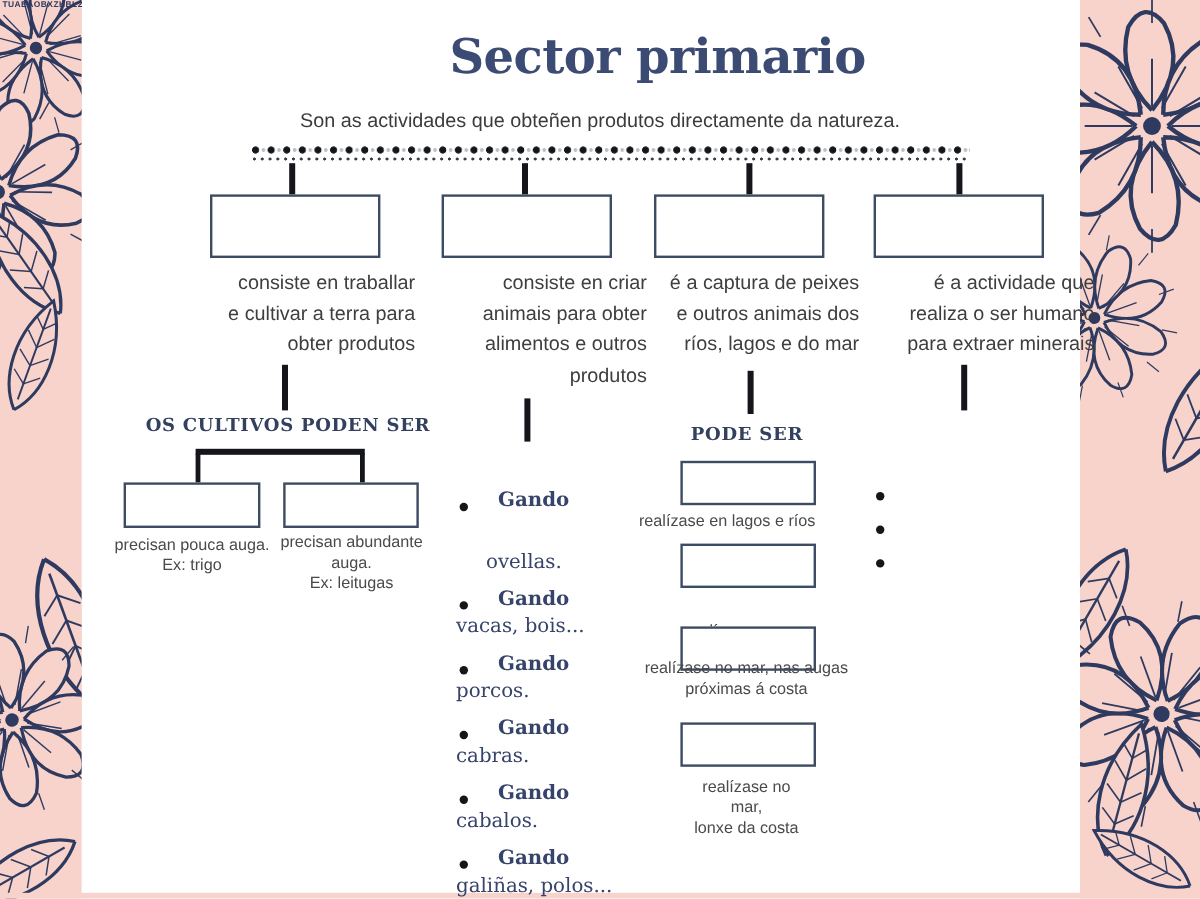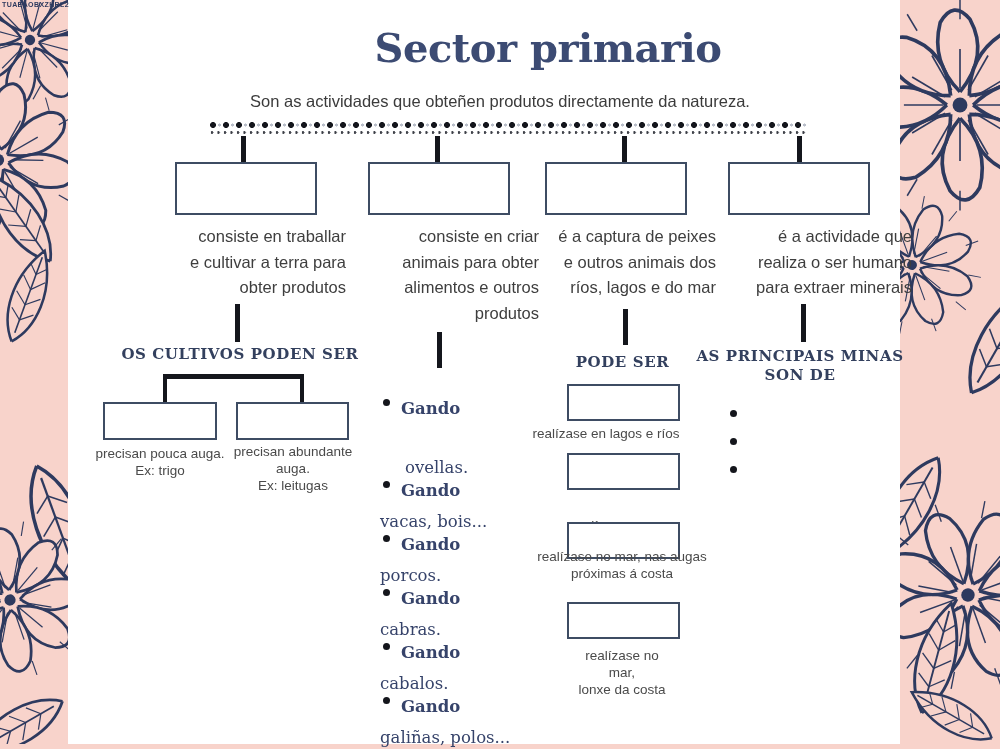--- a/index.html
+++ b/index.html
@@ -39,21 +39,21 @@
           color:#3e3e3e; white-space:pre; }
   .col-heading { position:absolute; text-align:center; font-family:"DejaVu Serif", serif;
                  font-weight:700; font-size:15px; letter-spacing:0.6px; color:#33405e;
                  white-space:pre; line-height:19px; }
   .small-label { position:absolute; text-align:center; font-size:13.5px; line-height:17px;
                  color:#4a4a4a; white-space:pre; }
 
   
   .gando-list { position:absolute; left:378px; top:399px; width:160px;
                 font-family:"DejaVu Serif", serif; color:#36436a; font-size:16.5px; }
-  .g-line1 { height:27px; display:flex; align-items:flex-start; padding-left:5px; }
+  .g-line1 { height:27px; display:flex; align-items:flex-end; padding-left:5px;gap:14px; }
   .g-bullet { width:7px; height:7px; border-radius:50%; background:#14161c;
               margin-right:11px; flex:0 0 auto; }
   .g-name { font-weight:700; }
   .g-line2 { height:27px; line-height:27px; padding-left:2px; white-space:pre; }
   .g-line2.indent { padding-left:27px;margin-top:28px; }
 
   .bullet-dot { position:absolute; width:7px; height:7px; border-radius:50%; background:#14161c; }
 </style>
 </head>
 <body>
@@ -245,19 +245,17 @@
   <div class="ebox" style="left:567px;top:453px;width:113px;height:37px"></div>
   <div class="small-label" style="left:542px;top:517px;width:160px">realízase no mar</div>
   <div class="ebox" style="left:567px;top:522px;width:113px;height:37px"></div>
   <div class="small-label" style="left:527px;top:548px;width:190px">realízase no mar, nas augas
 próximas á costa</div>
   <div class="ebox" style="left:567px;top:602px;width:113px;height:37px"></div>
   <div class="small-label" style="left:547px;top:647px;width:150px">realízase no
 mar,
 lonxe da costa</div>
 
-  <div class="col-heading" style="left:690px;top:347px;width:220px">AS PRINCIPAIS MINAS
-SON DE</div>
   <div class="bullet-dot" style="left:730px;top:410px"></div>
   <div class="bullet-dot" style="left:730px;top:438px"></div>
   <div class="bullet-dot" style="left:730px;top:466px"></div>
 
 </div>
 
 </body></html>

